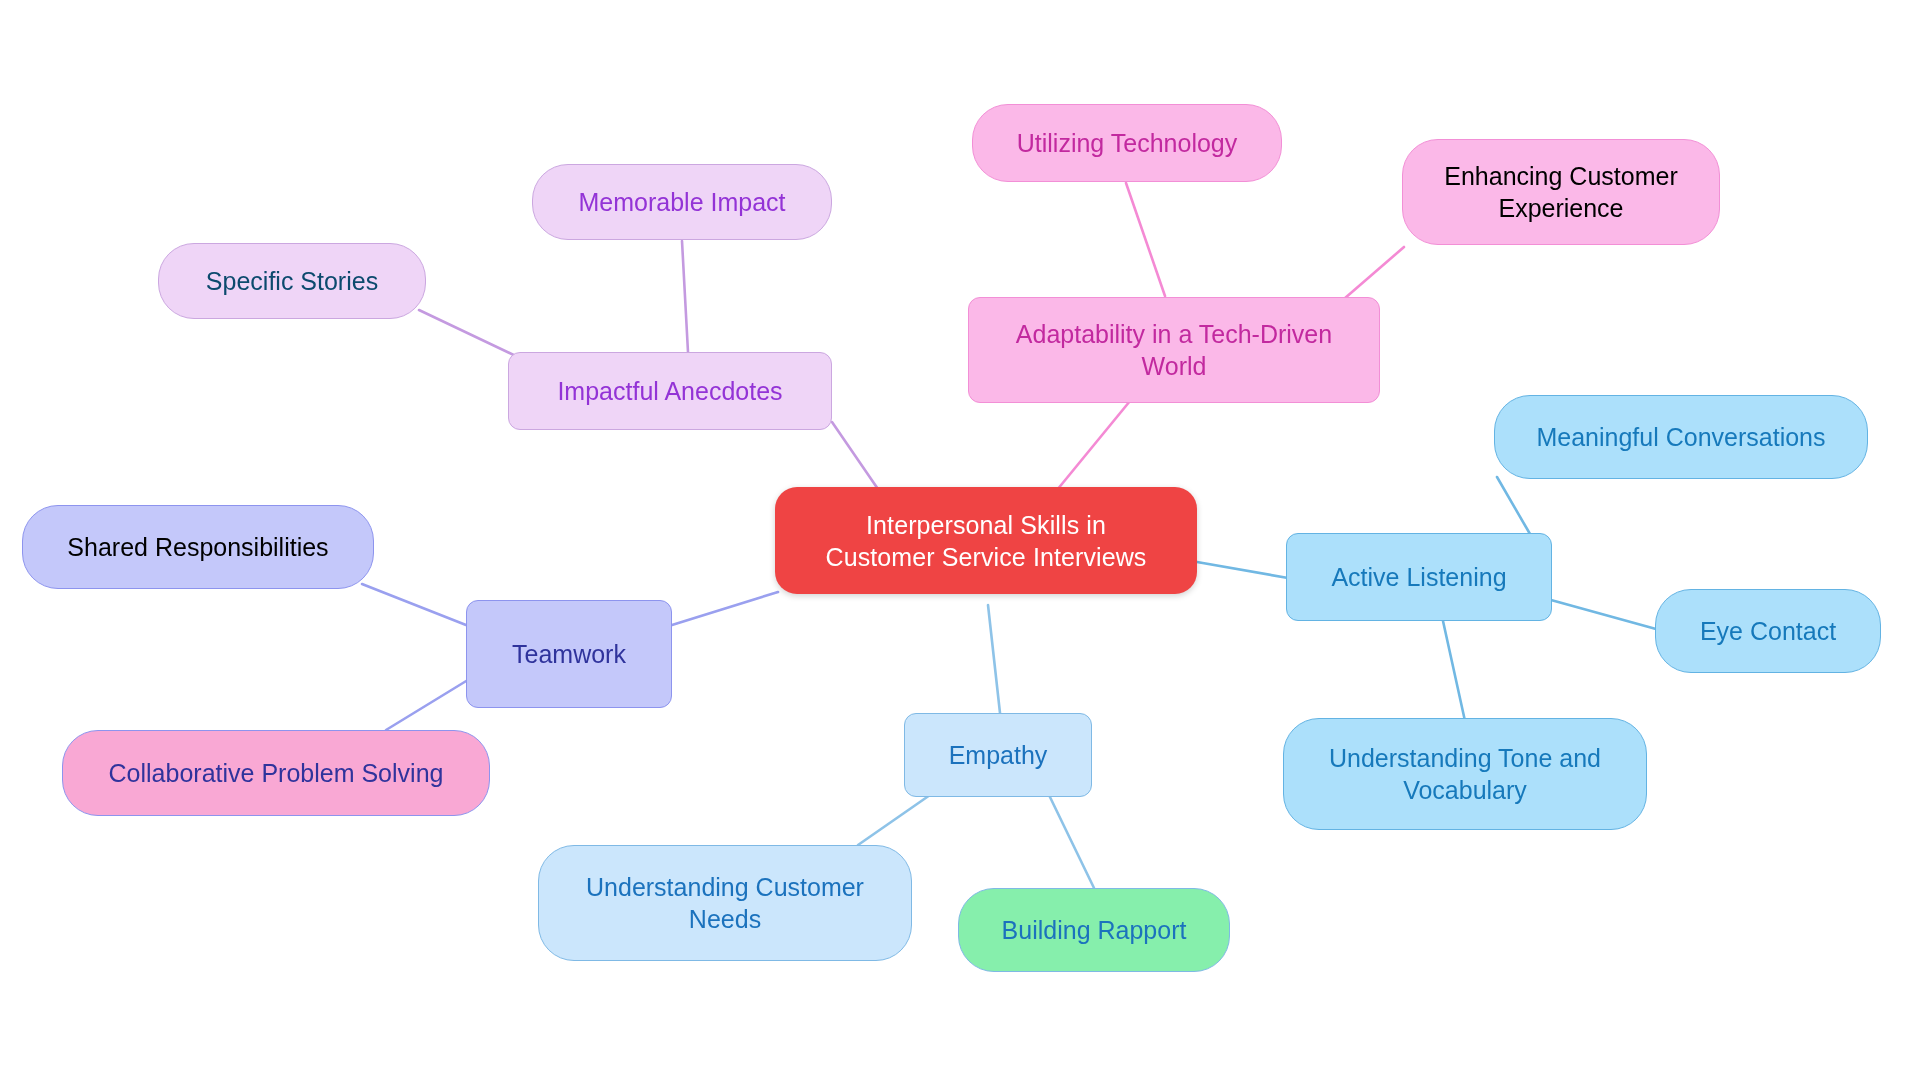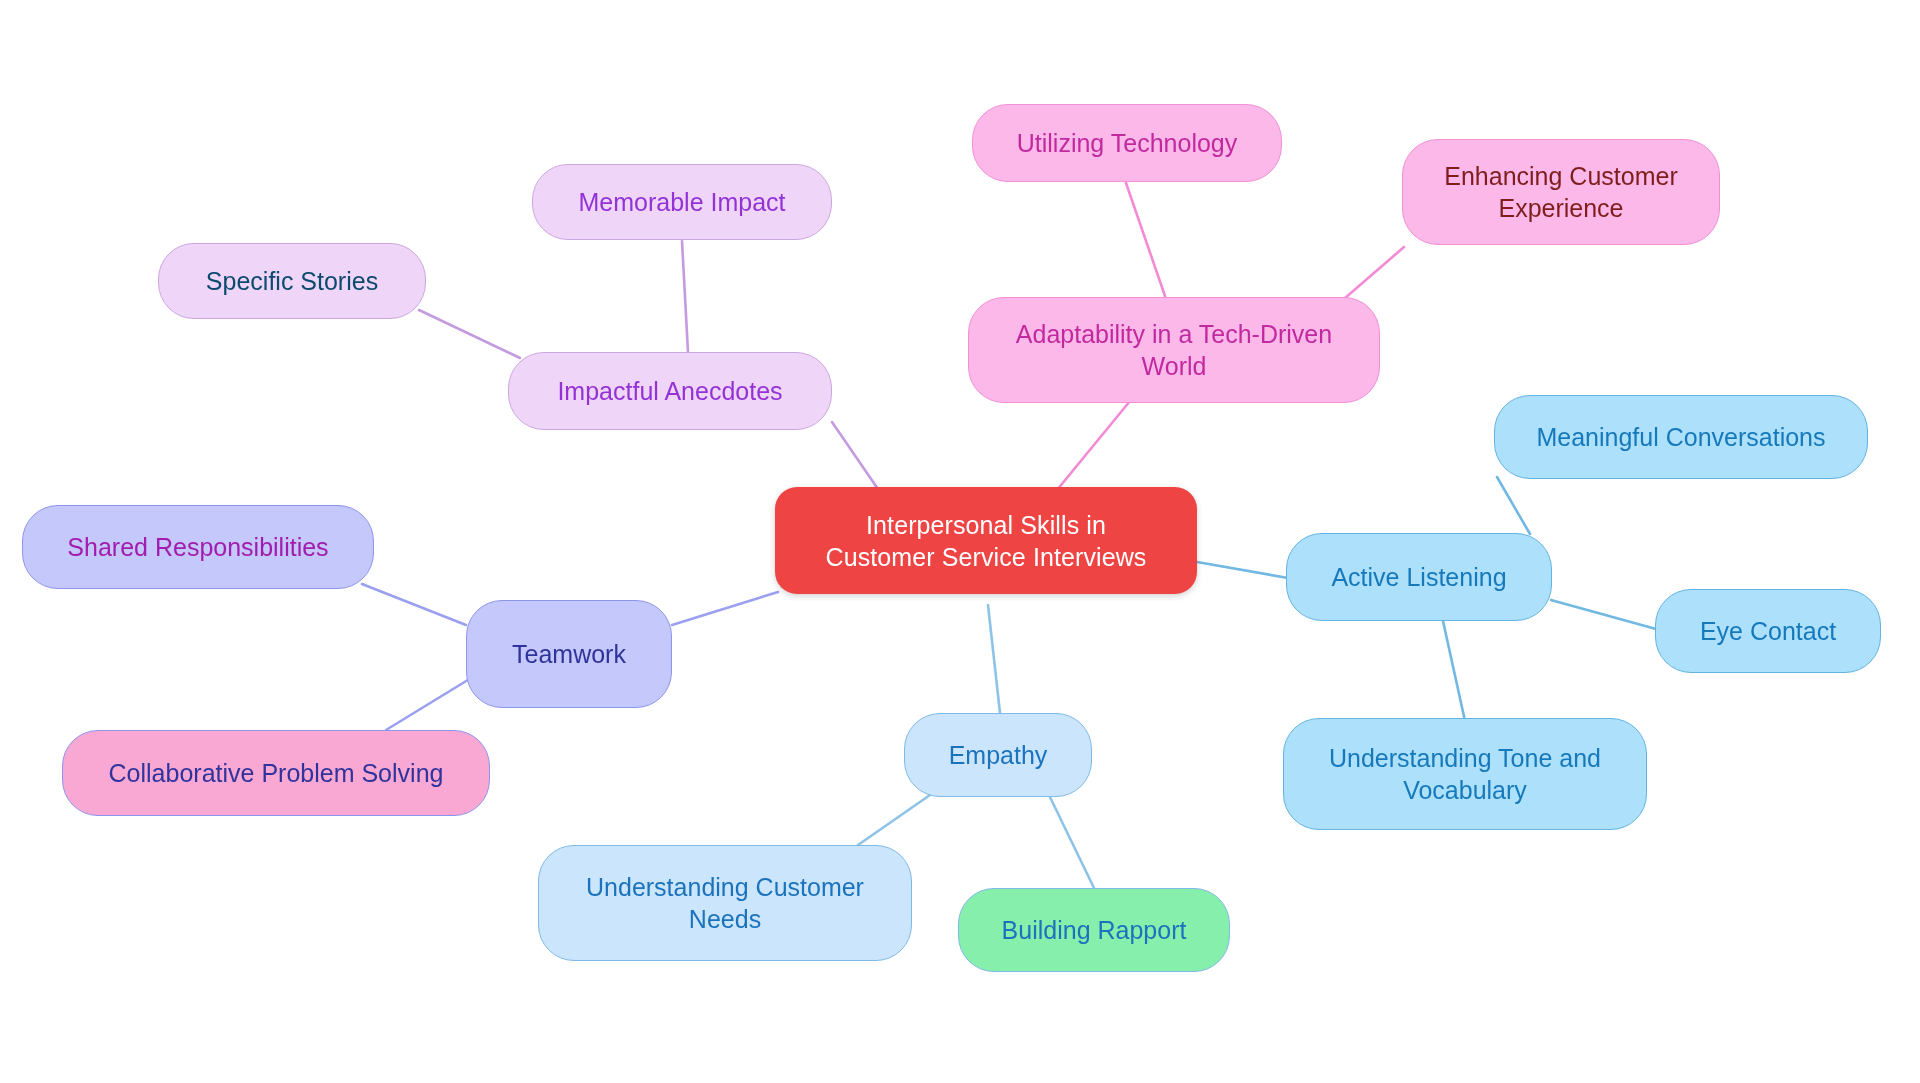--- a/index.html
+++ b/index.html
@@ -41,21 +41,21 @@
   }
   .node.root {
     border-radius: 22px;
     border-width: 0;
     font-size: 25px;
     letter-spacing: 0.1px;
     color: #ffffff;
     background: #10141c;
     box-shadow: 0 2px 6px rgba(0,0,0,0.18);
   }
-  .node.lvl1 { font-size: 25px; }
+  .node.lvl1 { font-size: 25px; border-radius: 12px; }
   .node.lvl2 { font-size: 25px; }
 </style>
 </head>
 <body>
 
 <div id="canvas">
   <svg id="edge-layer" viewBox="0 0 1920 1083">
       <line x1="832" y1="422" x2="880" y2="492" stroke="#c49ae0" stroke-width="2.6" stroke-linecap="round"></line>
       <line x1="419" y1="310" x2="520" y2="358" stroke="#c49ae0" stroke-width="2.6" stroke-linecap="round"></line>
       <line x1="682" y1="241" x2="688" y2="352" stroke="#c49ae0" stroke-width="2.6" stroke-linecap="round"></line>
@@ -75,28 +75,28 @@
     </svg>
   <div id="node-layer">
       <div class="node root" style="left: 775px; top: 487px; width: 422px; height: 107px; background: #ef4444; color: rgb(255, 255, 255); border-color: rgb(16, 20, 28);">Interpersonal Skills in
 Customer Service Interviews</div>
       <div class="node lvl1" style="left: 508px; top: 352px; width: 324px; height: 78px; background: rgb(239, 213, 247); color: rgb(147, 51, 214); border-color: rgb(203, 167, 224);">Impactful Anecdotes</div>
       <div class="node lvl2" style="left: 158px; top: 243px; width: 268px; height: 76px; background: rgb(239, 213, 247); color: #0c4a6e; border-color: rgb(203, 167, 224);">Specific Stories</div>
       <div class="node lvl2" style="left: 532px; top: 164px; width: 300px; height: 76px; background: rgb(239, 213, 247); color: rgb(147, 51, 214); border-color: rgb(203, 167, 224);">Memorable Impact</div>
       <div class="node lvl1" style="left: 968px; top: 297px; width: 412px; height: 106px; background: rgb(251, 184, 232); color: rgb(194, 41, 159); border-color: rgb(242, 143, 214);">Adaptability in a Tech-Driven
 World</div>
       <div class="node lvl2" style="left: 972px; top: 104px; width: 310px; height: 78px; background: rgb(251, 184, 232); color: rgb(194, 41, 159); border-color: rgb(242, 143, 214);">Utilizing Technology</div>
-      <div class="node lvl2" style="left: 1402px; top: 139px; width: 318px; height: 106px; background: rgb(251, 184, 232); color: #7f1d1d; border-color: rgb(242, 143, 214);">Enhancing Customer
+      <div class="node lvl2" style="left: 1402px; top: 139px; width: 318px; height: 106px; background: rgb(251, 184, 232); color: #000000; border-color: rgb(242, 143, 214);">Enhancing Customer
 Experience</div>
       <div class="node lvl1" style="left: 1286px; top: 533px; width: 266px; height: 88px; background: rgb(172, 224, 251); color: rgb(22, 121, 187); border-color: rgb(99, 179, 227);">Active Listening</div>
       <div class="node lvl2" style="left: 1494px; top: 395px; width: 374px; height: 84px; background: rgb(172, 224, 251); color: rgb(22, 121, 187); border-color: rgb(99, 179, 227);">Meaningful Conversations</div>
       <div class="node lvl2" style="left: 1655px; top: 589px; width: 226px; height: 84px; background: rgb(172, 224, 251); color: rgb(22, 121, 187); border-color: rgb(99, 179, 227);">Eye Contact</div>
       <div class="node lvl2" style="left: 1283px; top: 718px; width: 364px; height: 112px; background: rgb(172, 224, 251); color: rgb(22, 121, 187); border-color: rgb(99, 179, 227);">Understanding Tone and
 Vocabulary</div>
       <div class="node lvl1" style="left: 904px; top: 713px; width: 188px; height: 84px; background: rgb(203, 230, 252); color: rgb(27, 114, 189); border-color: rgb(127, 185, 229);">Empathy</div>
       <div class="node lvl2" style="left: 538px; top: 845px; width: 374px; height: 116px; background: rgb(203, 230, 252); color: rgb(27, 114, 189); border-color: rgb(127, 185, 229);">Understanding Customer
 Needs</div>
       <div class="node lvl2" style="left: 958px; top: 888px; width: 272px; height: 84px; background: #86efac; color: rgb(27, 114, 189); border-color: rgb(127, 185, 229);">Building Rapport</div>
       <div class="node lvl1" style="left: 466px; top: 600px; width: 206px; height: 108px; background: rgb(196, 200, 250); color: rgb(47, 51, 156); border-color: rgb(141, 148, 238);">Teamwork</div>
-      <div class="node lvl2" style="left: 22px; top: 505px; width: 352px; height: 84px; background: rgb(196, 200, 250); color: #a21caf; border-color: rgb(141, 148, 238);">Shared Responsibilities</div>
+      <div class="node lvl2" style="left: 22px; top: 505px; width: 352px; height: 84px; background: rgb(196, 200, 250); color: #000000; border-color: rgb(141, 148, 238);">Shared Responsibilities</div>
       <div class="node lvl2" style="left: 62px; top: 730px; width: 428px; height: 86px; background: #f9a8d4; color: rgb(47, 51, 156); border-color: rgb(141, 148, 238);">Collaborative Problem Solving</div>
     </div>
 </div>
 
 </body></html>

